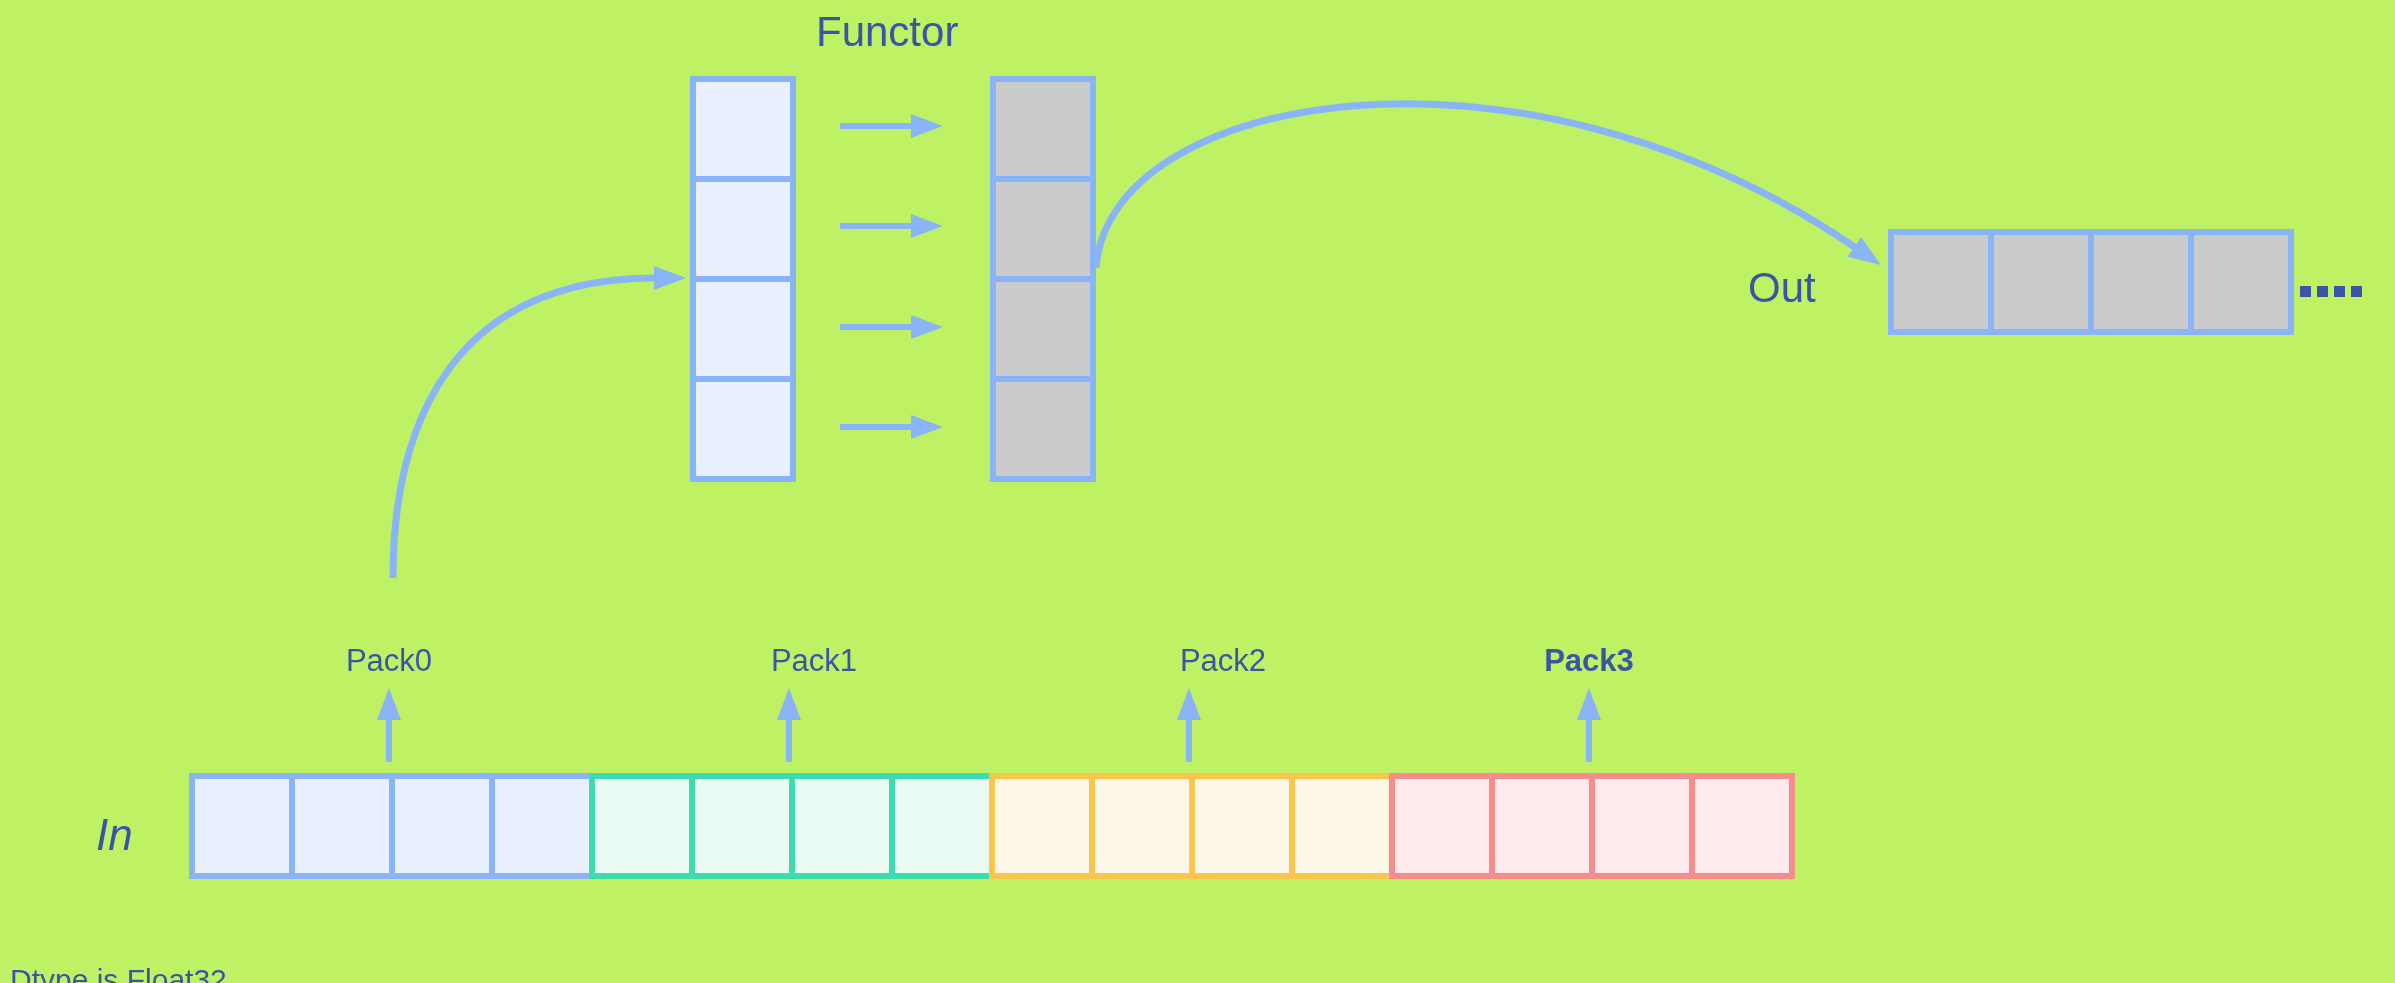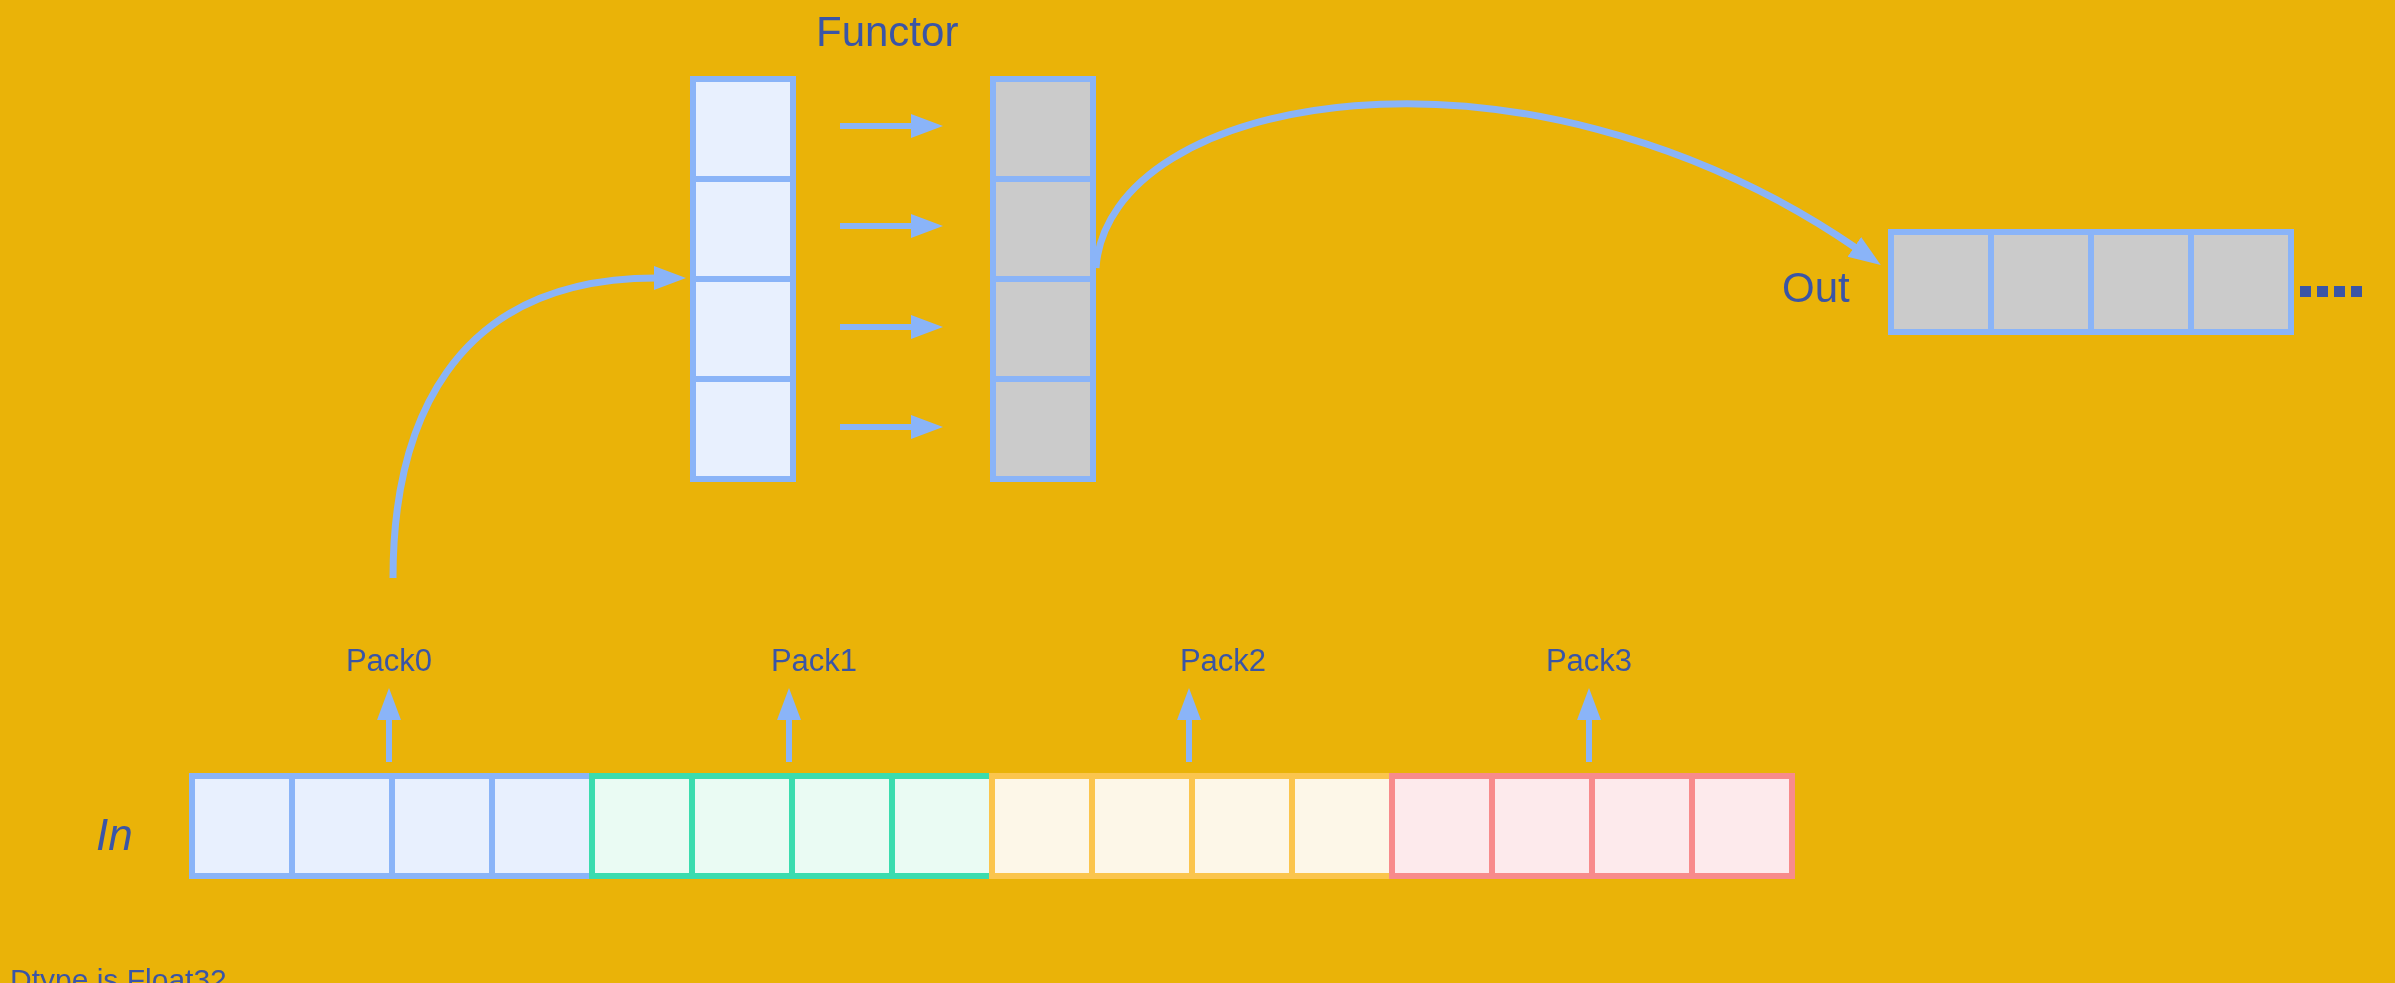--- a/index.html
+++ b/index.html
@@ -1,27 +1,27 @@
 <!DOCTYPE html>
 <html><head>
 <meta charset="utf-8">
 <style>
   html,body{margin:0;padding:0;background:#ffffff;}
   .canvas{
     position:relative;
     width:2395px;height:983px;
-    background:#eab308;
+    background:#bef264;
     font-family:"Liberation Sans", sans-serif;
     overflow:hidden;
   }
   .overlay{position:absolute;left:0;top:0;width:2395px;height:983px;pointer-events:none;}
   .lbl{position:absolute;white-space:nowrap;}
   .title{left:816px;top:8px;font-size:42px;font-weight:500;}
   .in-label{left:96px;top:810px;font-size:44px;font-weight:500;font-style:italic;}
-  .out-label{left:1748px;top:264px;font-size:42px;font-weight:500;margin-left:34px;}
+  .out-label{left:1748px;top:264px;font-size:42px;font-weight:500;}
   .dtype{left:10px;top:932px;font-size:30px;}
   .pack{top:643px;font-size:31px;transform:translateX(-50%);}
   .pack0{left:389px;}
   .pack1{left:789px;}
   .pack2{left:1223px;}
   .pack3{left:1589px;}
   .vcol{position:absolute;display:flex;flex-direction:column;}
   .hrow{position:absolute;display:flex;flex-direction:row;}
   .cell{
     box-sizing:border-box;
@@ -91,21 +91,21 @@
   <div class="dots" id="dots" title="....">
       <div class="dot" style="background: rgb(58, 85, 166);"></div>
       <div class="dot" style="background: rgb(58, 85, 166);"></div>
       <div class="dot" style="background: rgb(58, 85, 166);"></div>
       <div class="dot" style="background: rgb(58, 85, 166);"></div>
     </div>
 
   <div class="lbl pack pack0" style="color: rgb(58, 85, 166);">Pack0</div>
   <div class="lbl pack pack1" style="color: rgb(58, 85, 166); margin-left: 25px;">Pack1</div>
   <div class="lbl pack pack2" style="color: rgb(58, 85, 166);">Pack2</div>
-  <div class="lbl pack pack3" style="color: rgb(58, 85, 166);">Pack3</div>
+  <div class="lbl pack pack3" style="color: rgb(58, 85, 166); font-weight: bold;">Pack3</div>
 
   <div class="lbl in-label" style="color: rgb(58, 85, 166);">In</div>
   <div class="hrow" id="in-row">
       <div class="cell" style="border-color: rgb(138, 180, 248); background: rgb(232, 240, 254);"></div>
       <div class="cell" style="border-color: rgb(138, 180, 248); background: rgb(232, 240, 254);"></div>
       <div class="cell" style="border-color: rgb(138, 180, 248); background: rgb(232, 240, 254);"></div>
       <div class="cell" style="border-color: rgb(138, 180, 248); background: rgb(232, 240, 254);"></div>
       <div class="cell" style="border-color: rgb(59, 220, 174); background: rgb(234, 251, 243);"></div>
       <div class="cell" style="border-color: rgb(59, 220, 174); background: rgb(234, 251, 243);"></div>
       <div class="cell" style="border-color: rgb(59, 220, 174); background: rgb(234, 251, 243);"></div>

